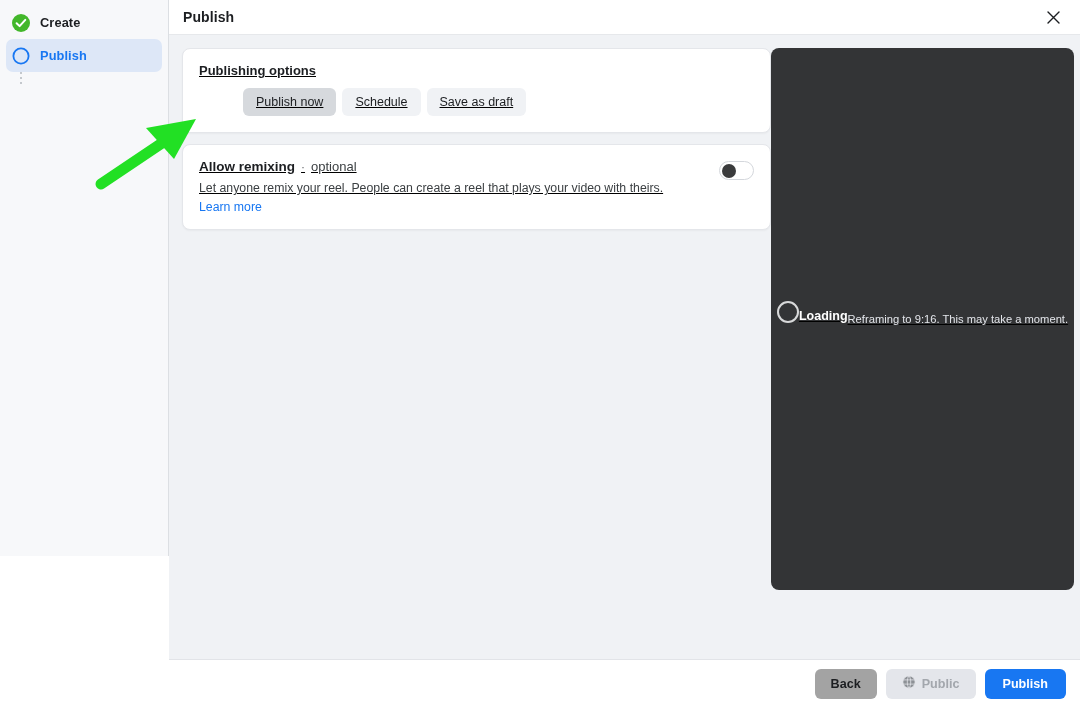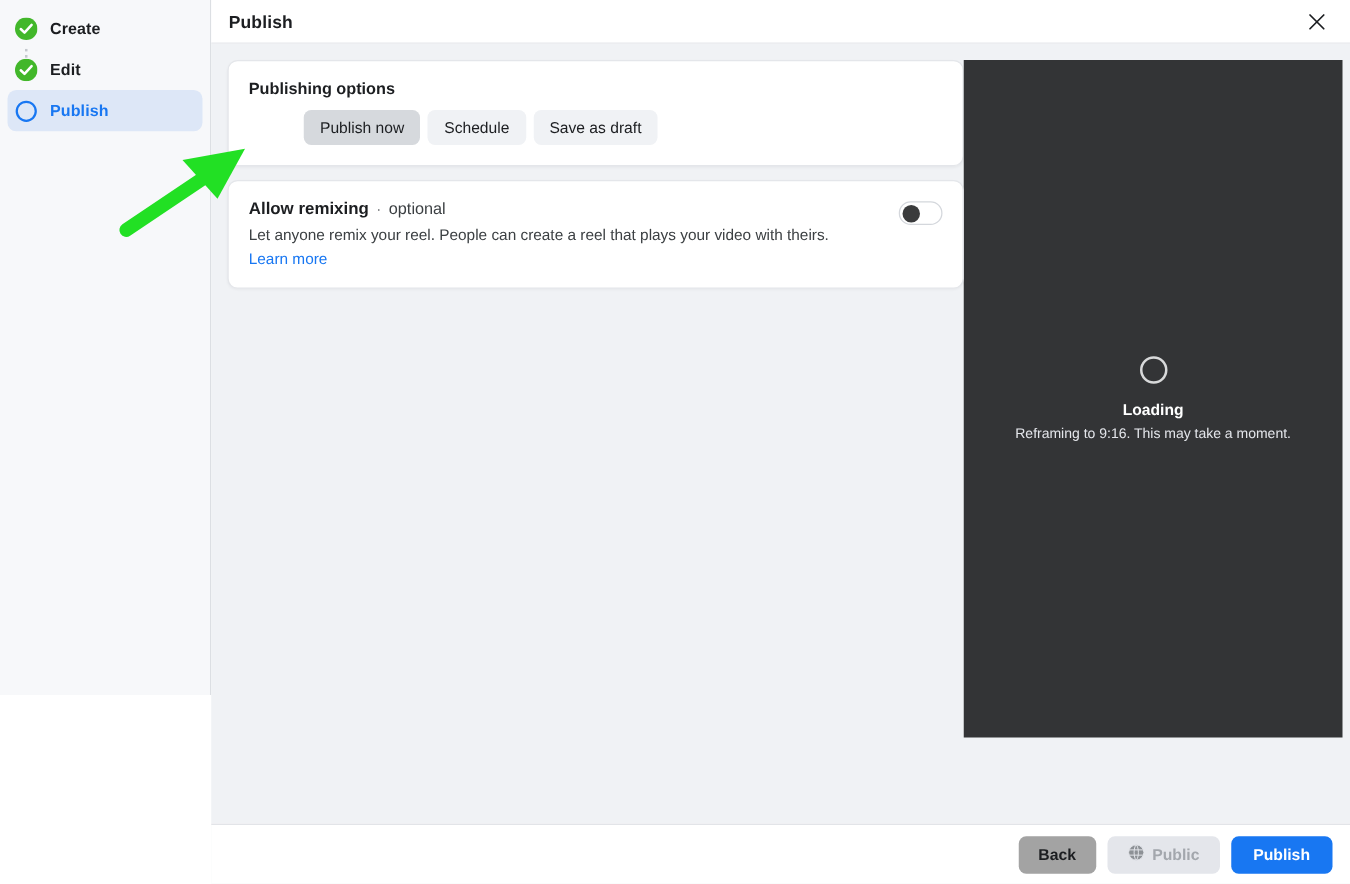--- a/index.html
+++ b/index.html
@@ -106,20 +106,21 @@
     color: #1c1e21;
   }
 
   .body {
     flex: 1;
     display: flex;
     padding: 13px 6px 0 13px;
     gap: 0;
     overflow: hidden;
     position: relative;
+    text-decoration: underline;
   }
 
   .left-col {
     width: 589px;
     flex: 0 0 589px;
   }
 
   .card {
     background: #ffffff;
     border: 1px solid #e4e6ea;
@@ -213,23 +214,23 @@
   .preview-wrap {
     flex: 1;
     display: flex;
     justify-content: flex-start;
     padding-left: 0;
   }
   .preview {
     width: 303px;
     height: 542px;
     background: #333436;
-    border-radius: 0;
-    display: flex;
-    flex-direction: column;
+    border-radius: 8px;
+    display: flex;
+    flex-direction: row;
     align-items: center;
     justify-content: center;
     color: #ffffff;
   }
   .spinner {
     width: 22px; height: 22px;
     border: 2.5px solid #d8d9da;
     border-radius: 50%;
     margin-bottom: 14px;
   }
@@ -321,29 +322,20 @@
     <div class="step">
       <span class="step-icon">
         <svg width="18" height="18" viewBox="0 0 18 18">
           <circle cx="9" cy="9" r="9" fill="#42b72a"></circle>
           <path d="M4.6 9.2 L7.6 12.1 L13.3 5.9" stroke="#ffffff" stroke-width="2" fill="none" stroke-linecap="round" stroke-linejoin="round"></path>
         </svg>
       </span>
       <span class="step-label">Create</span>
     </div>
 
-    <div class="step">
-      <span class="step-icon">
-        <svg width="18" height="18" viewBox="0 0 18 18">
-          <circle cx="9" cy="9" r="9" fill="#42b72a"></circle>
-          <path d="M4.6 9.2 L7.6 12.1 L13.3 5.9" stroke="#ffffff" stroke-width="2" fill="none" stroke-linecap="round" stroke-linejoin="round"></path>
-        </svg>
-      </span>
-      <span class="step-label">Edit</span>
-    </div>
 
     <div class="step active">
       <span class="step-icon">
         <svg width="18" height="18" viewBox="0 0 18 18">
           <circle cx="9" cy="9" r="7.6" fill="none" stroke="#1877f2" stroke-width="1.8"></circle>
         </svg>
       </span>
       <span class="step-label">Publish</span>
     </div>
   </aside>

